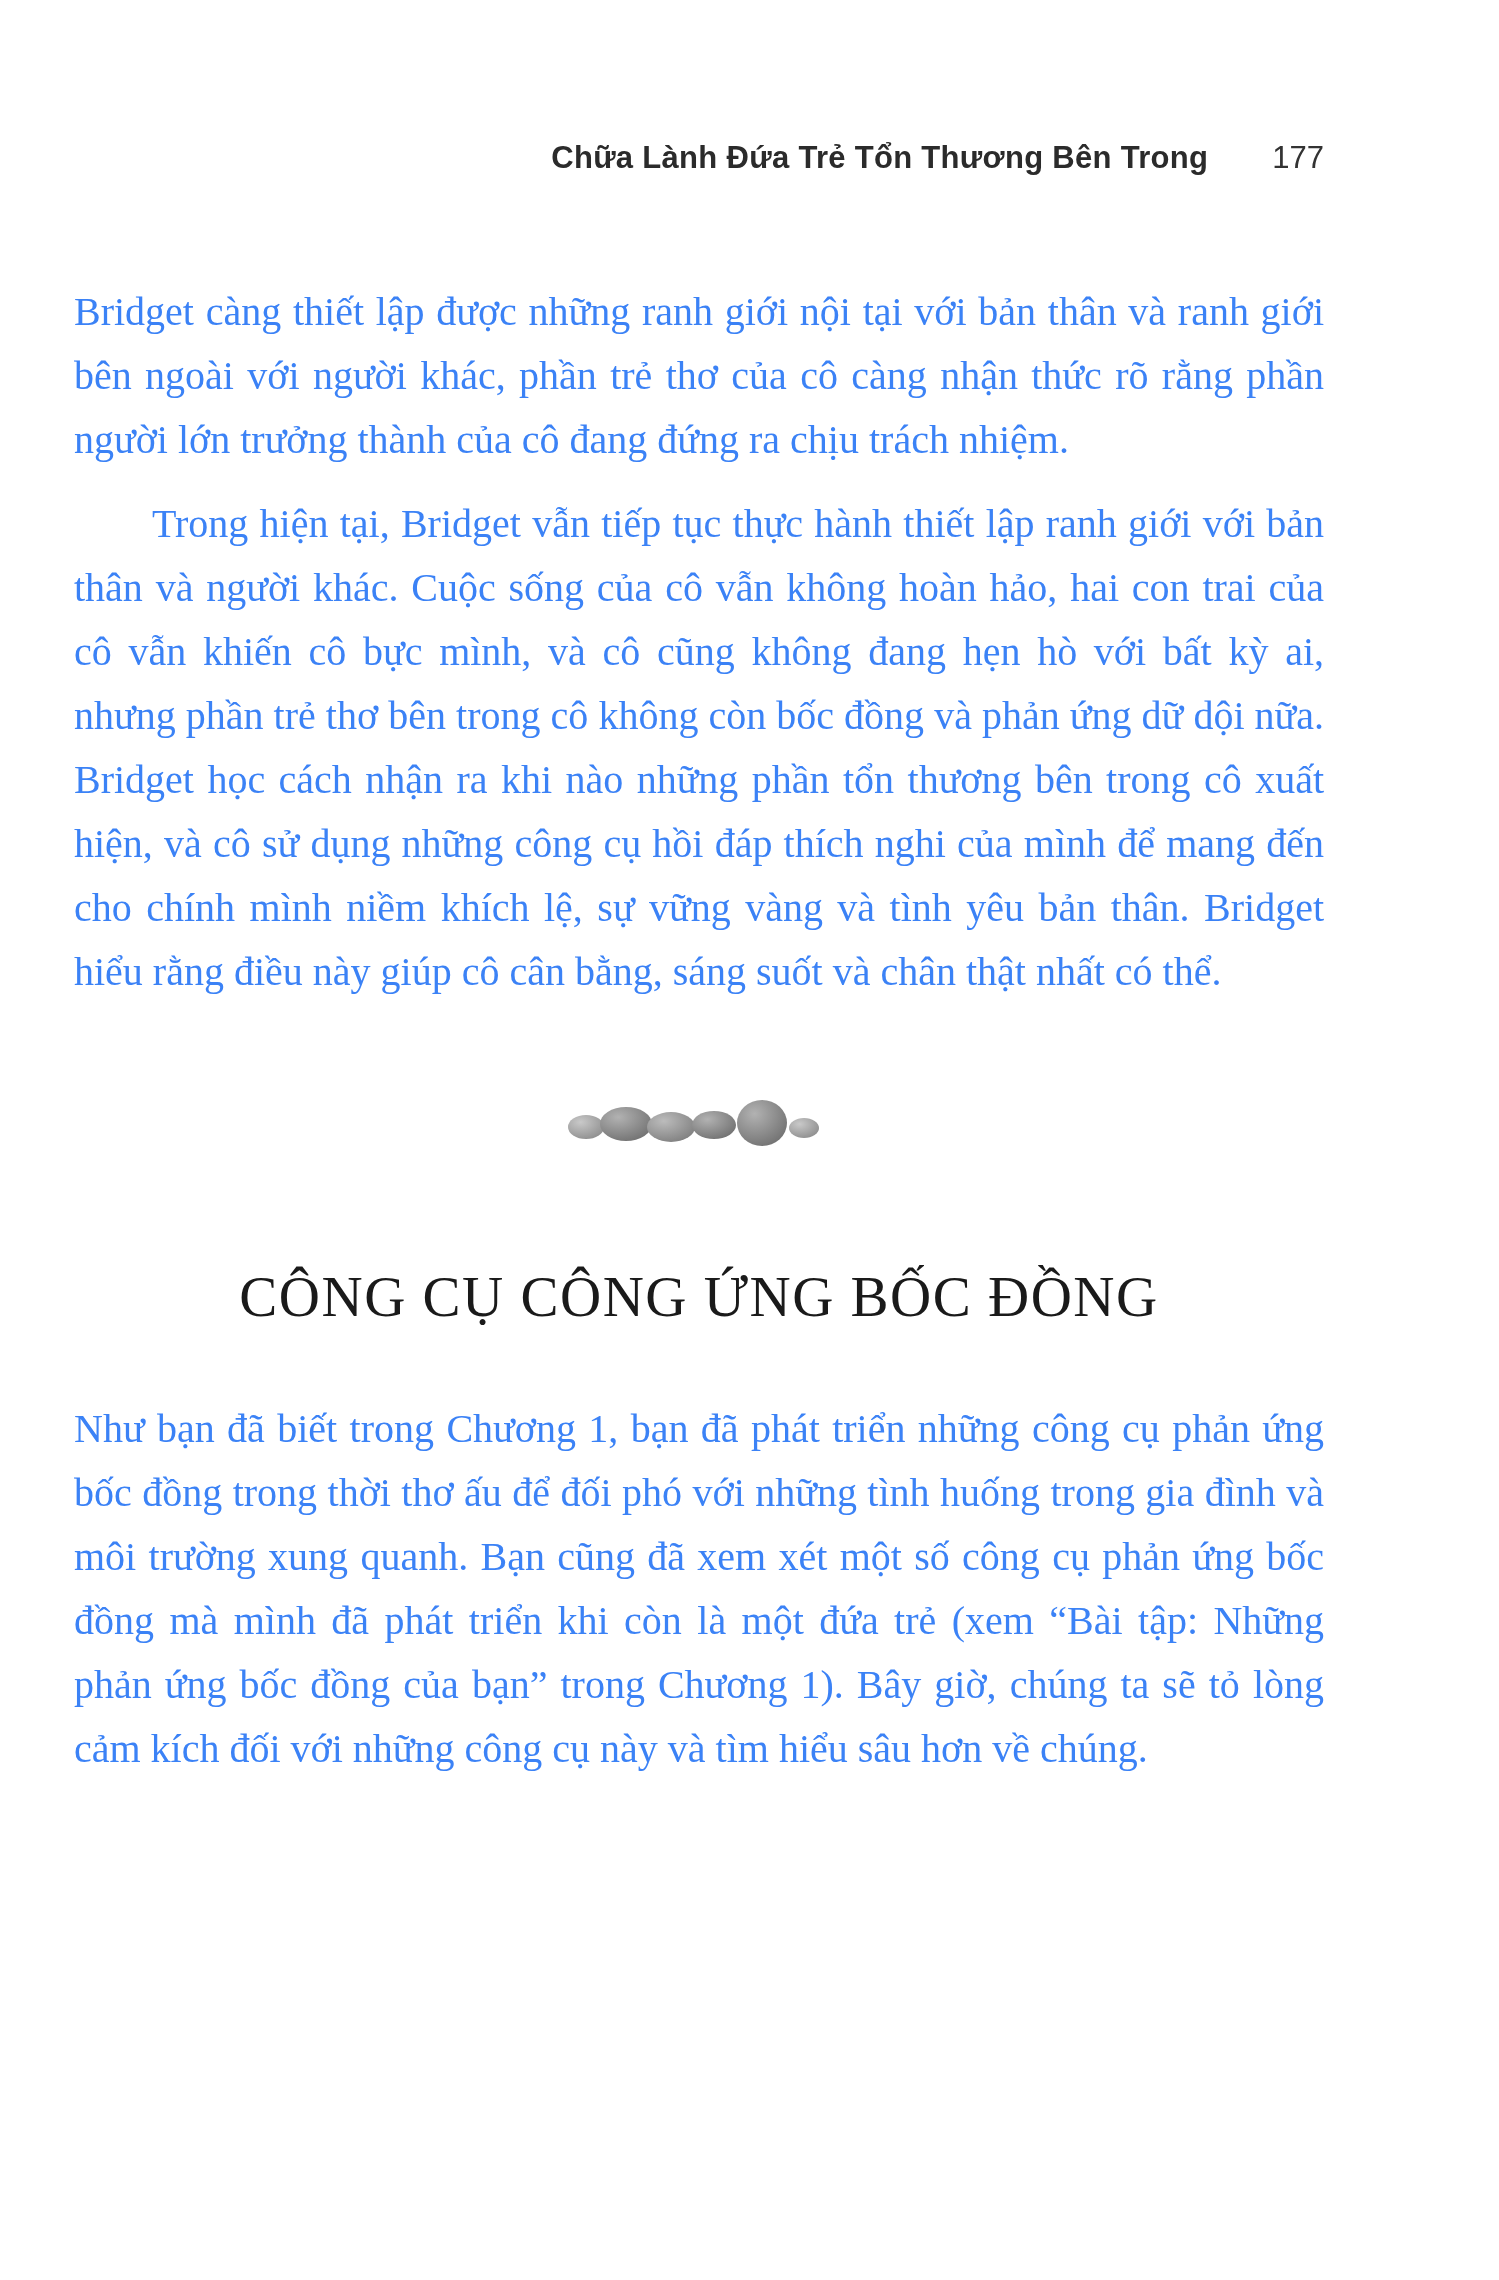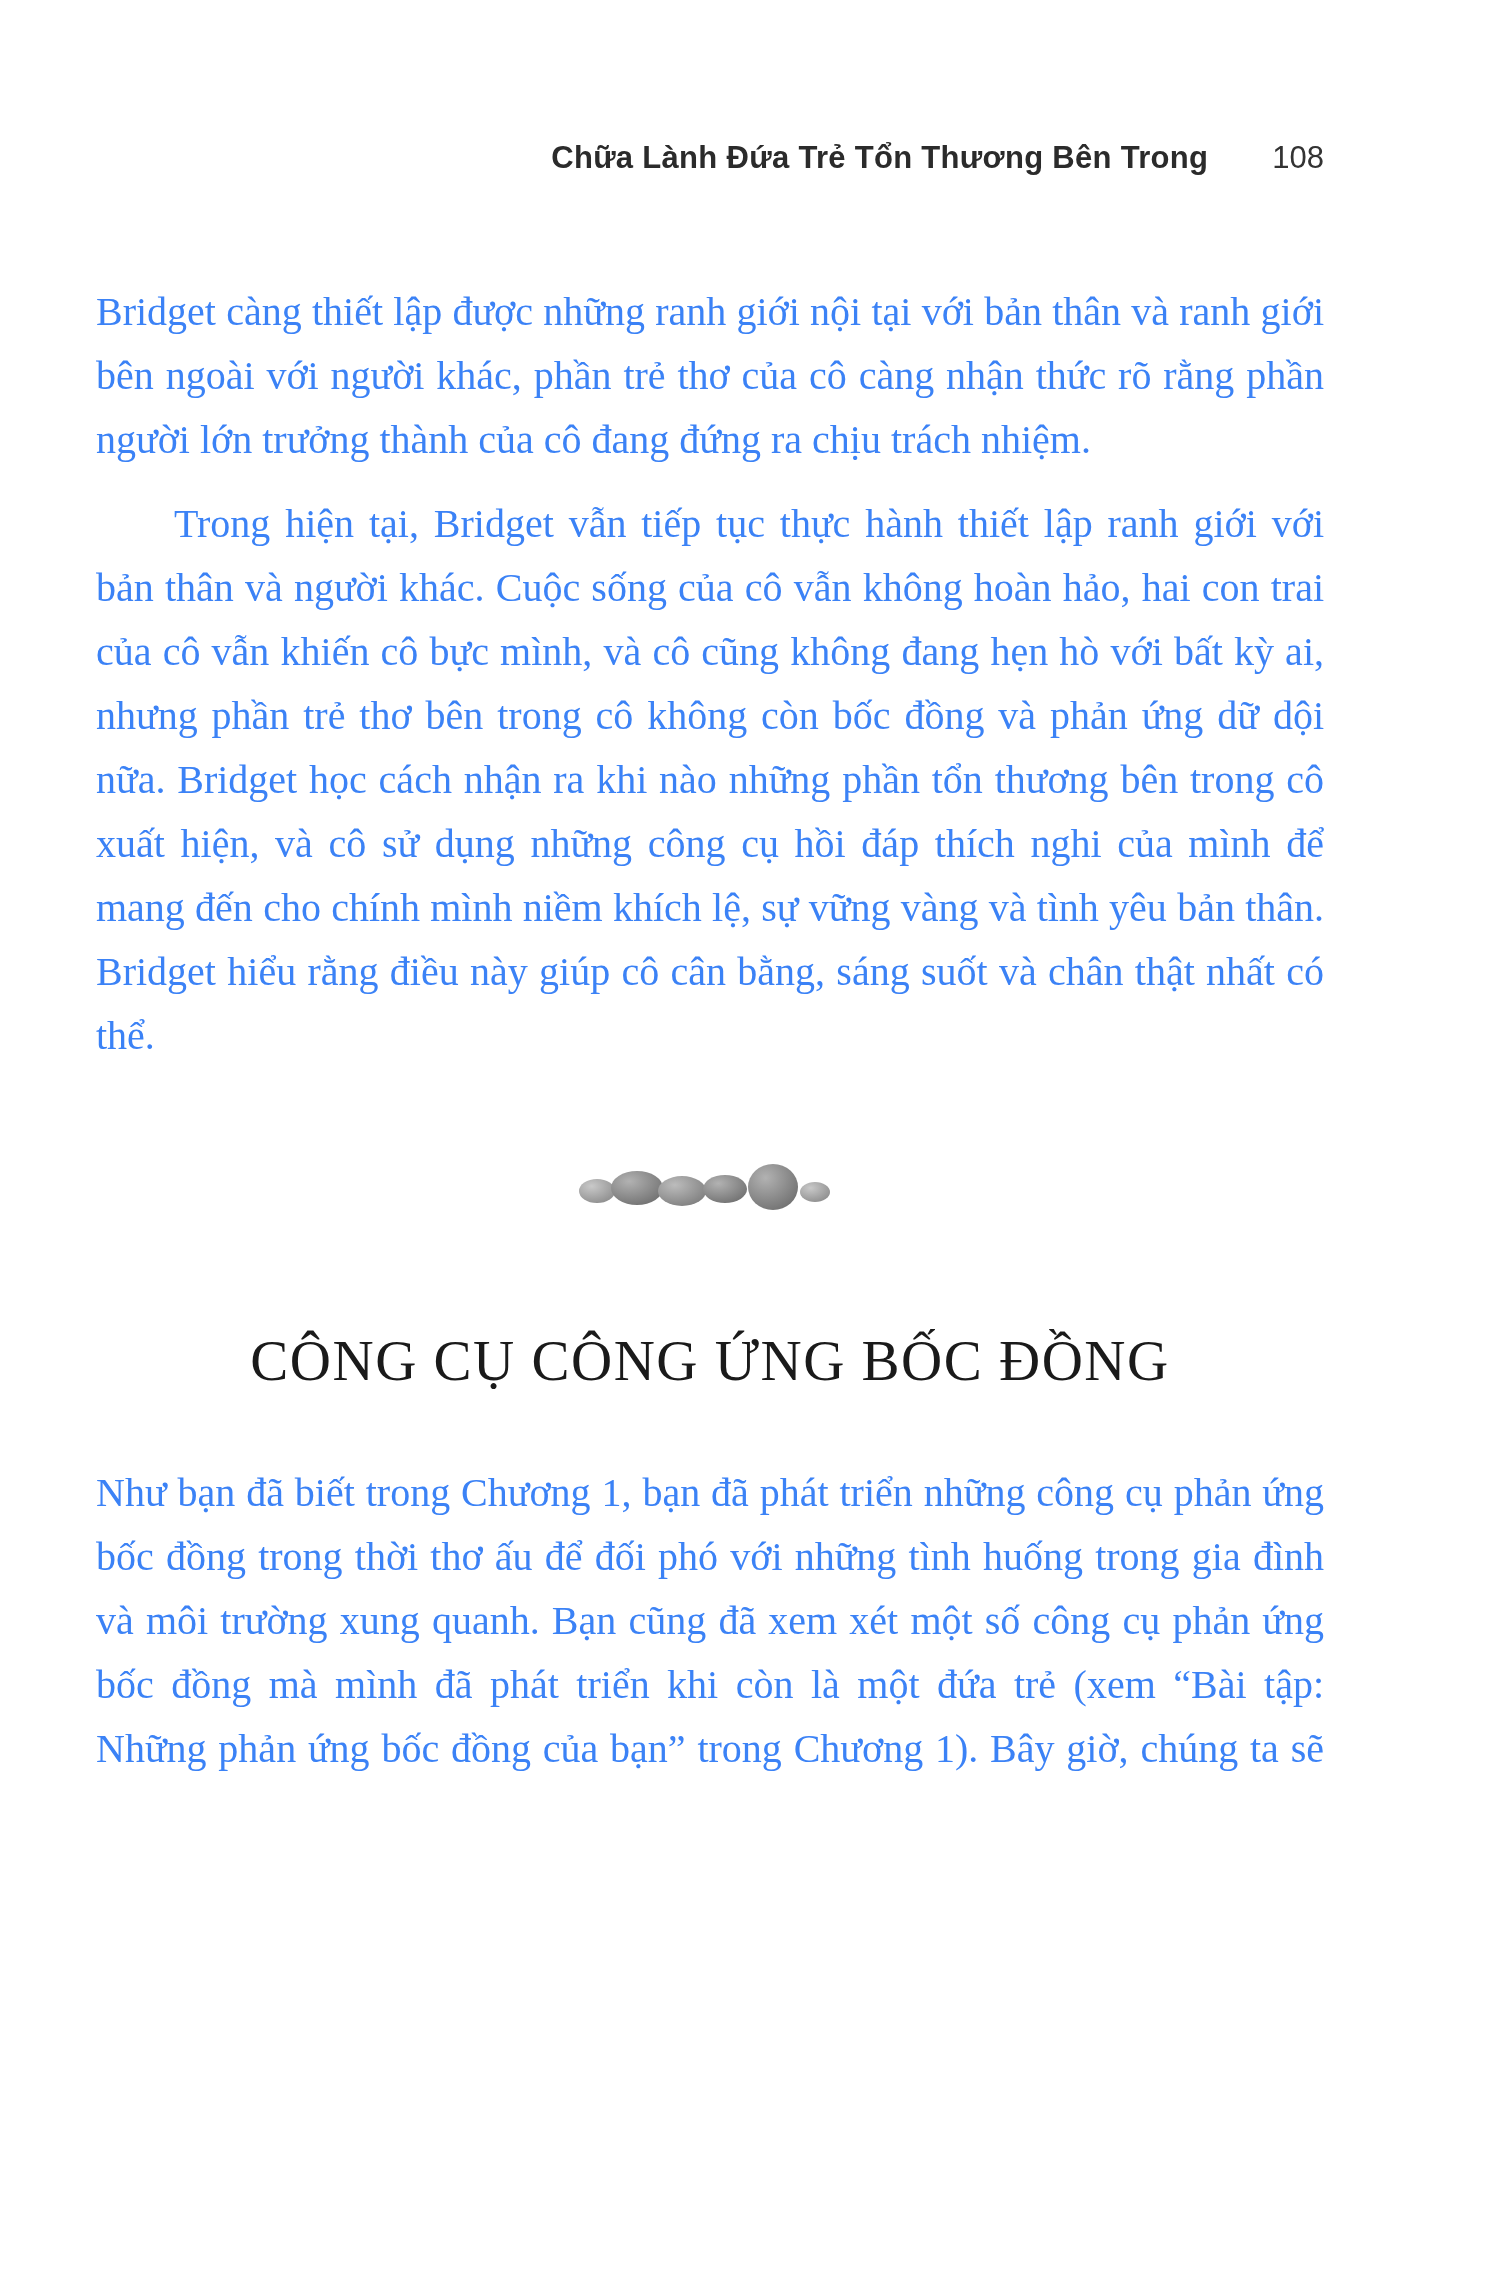--- a/index.html
+++ b/index.html
@@ -10,21 +10,21 @@
   body {
     width: 1499px;
     height: 2280px;
     font-family: "Liberation Serif", "DejaVu Serif", serif;
     color: #1e1e1e;
   }
   .page {
     box-sizing: border-box;
     width: 1499px;
     height: 1784px;
-    padding: 140px 175px 0 96px;
+    padding: 140px 175px 0 74px;
     background: #ffffff;
     overflow: hidden;
   }
   .running-header {
     display: flex;
     justify-content: flex-end;
     align-items: baseline;
     gap: 64px;
     font-family: "Liberation Sans", "DejaVu Sans", sans-serif;
     font-size: 31px;
@@ -66,21 +66,21 @@
     white-space: nowrap;
   }
 </style>
 </head>
 <body>
 
 <div class="page">
 
   <div class="running-header">
     <span class="running-title">Chữa Lành Đứa Trẻ Tổn Thương Bên Trong</span>
-    <span class="page-number">108</span>
+    <span class="page-number">177</span>
   </div>
 
   <p class="para">Bridget càng thiết lập được những ranh giới nội tại với bản thân và ranh giới bên ngoài với người khác, phần trẻ thơ của cô càng nhận thức rõ rằng phần người lớn trưởng thành của cô đang đứng ra chịu trách nhiệm.</p>
 
   <p class="para indent">Trong hiện tại, Bridget vẫn tiếp tục thực hành thiết lập ranh giới với bản thân và người khác. Cuộc sống của cô vẫn không hoàn hảo, hai con trai của cô vẫn khiến cô bực mình, và cô cũng không đang hẹn hò với bất kỳ ai, nhưng phần trẻ thơ bên trong cô không còn bốc đồng và phản ứng dữ dội nữa. Bridget học cách nhận ra khi nào những phần tổn thương bên trong cô xuất hiện, và cô sử dụng những công cụ hồi đáp thích nghi của mình để mang đến cho chính mình niềm khích lệ, sự vững vàng và tình yêu bản thân. Bridget hiểu rằng điều này giúp cô cân bằng, sáng suốt và chân thật nhất có thể.</p>
 
   <div class="divider">
     <svg width="270" height="56" viewBox="0 0 270 56">
       <defs>
         <radialGradient id="pg1" cx="35%" cy="30%" r="80%">

